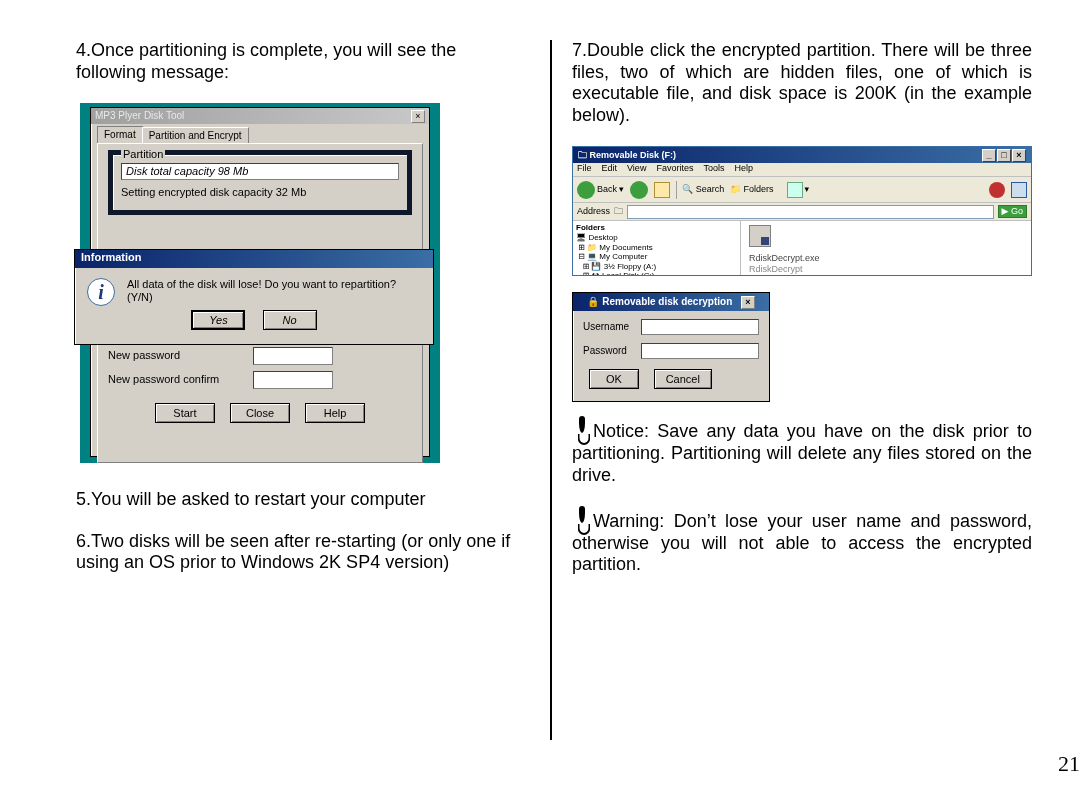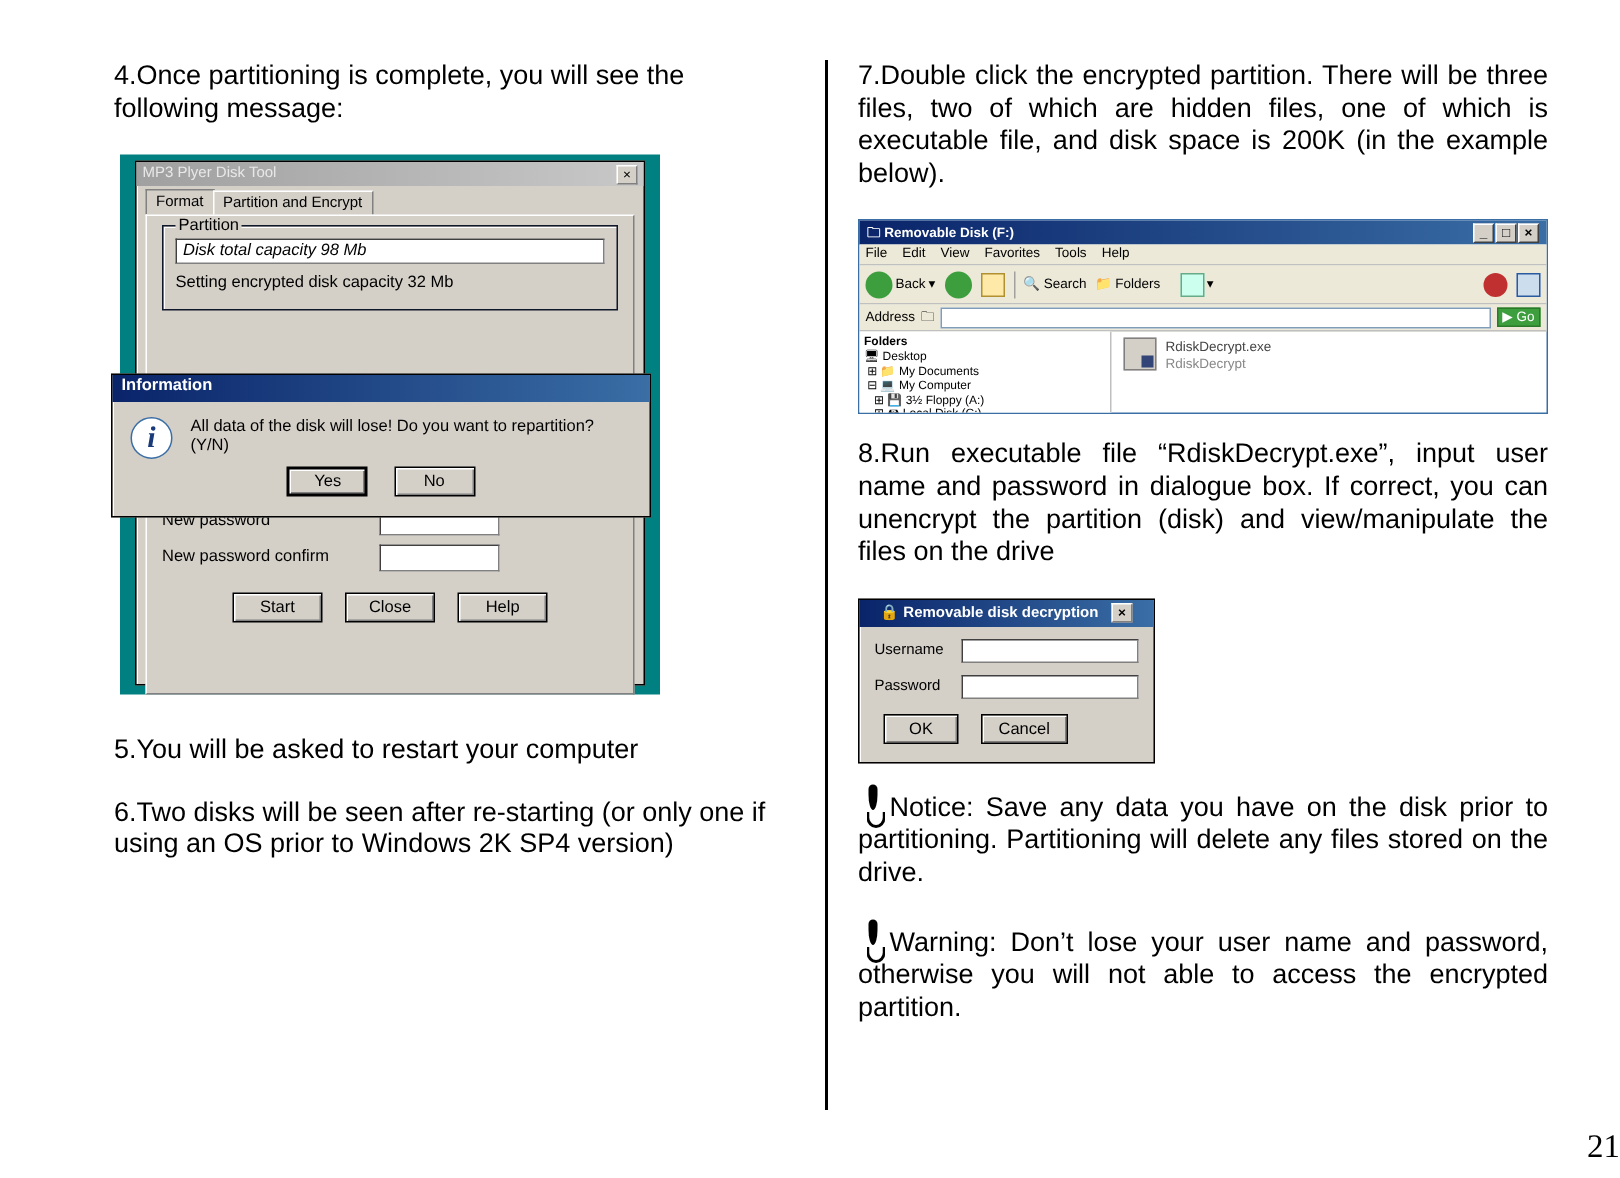--- a/index.html
+++ b/index.html
@@ -70,21 +70,21 @@
   .tabs { padding: 2px 6px 0 6px; font-size:10px; color:#000; }
   .tabs span { display:inline-block; padding:2px 6px; border:1px solid #808080; border-bottom:none;
                background:#d4d0c8; margin-right:-1px; }
   .tabs span.sel { background:#d4d0c8; border-top-color:#fff; border-left-color:#fff; position:relative; top:1px; }
   .tabbody {
     margin:0 6px 6px 6px; border:1px solid #808080; border-top-color:#fff; border-left-color:#fff;
     background:#d4d0c8; height:320px; position:relative; padding:6px 10px;
     font-size:11px;
   }
   .fieldset {
-    border:1px solid #0f172a; box-shadow: inset 1px 1px 0 #fff;
+    border:5px solid #0f172a; box-shadow: inset 1px 1px 0 #fff;
     padding:8px 8px 10px 8px; margin-bottom:6px; position:relative;
   }
   .fieldset .legend { position:absolute; top:-7px; left:8px; background:#d4d0c8; padding:0 2px; font-size:11px; }
   .sunken {
     border:1px solid #808080; border-top-color:#404040; border-left-color:#404040;
     box-shadow: inset -1px -1px 0 #fff; background:#fff; font-size:11px; padding:1px 4px;
   }
   .formrow { display:flex; align-items:center; margin:6px 0; font-size:11px; }
   .formrow label { width:145px; }
   .formrow .txt { width:80px; height:18px; }
@@ -106,21 +106,21 @@
     color:#fff; font-size:11px; font-weight:bold; padding:1px 6px;
   }
   .info-body {
     display:flex; align-items:flex-start; padding:10px 12px 2px 12px; font-size:11px;
   }
   .info-icon {
     width:28px;height:28px;border-radius:50%;background:#fff;border:1px solid #3a6ea5;
     color:#1a3a7a;font-size:20px;line-height:26px;text-align:center;font-family:Georgia,serif;
     margin-right:12px;flex:none;font-style:italic;font-weight:bold;
   }
-  .info-btnrow { text-align:center; padding-bottom:6px; }
+  .info-btnrow { text-align:center; padding-bottom:6px;font-style:italic; }
 
   
   .shot2 {
     width: 460px; height: 130px;
     border:1px solid #3a6ea5;
     margin:6px 0 16px 0;
     font-family: Tahoma, Arial, sans-serif;
     font-size: 9px;
     background:#fff;
     box-sizing:border-box;
@@ -137,21 +137,21 @@
   .exp-menu { height:14px; background:#ece9d8; color:#000; padding:0 4px; display:flex; gap:10px; border-bottom:1px solid #c0c0c0;}
   .exp-toolbar { height:26px; background:#ece9d8; display:flex; align-items:center; padding:0 4px; gap:6px; border-bottom:1px solid #c0c0c0;}
   .tbtn { display:flex; align-items:center; gap:2px; color:#000; }
   .circ { width:18px;height:18px;border-radius:50%;display:inline-block; }
   .exp-addr { height:18px; background:#ece9d8; display:flex; align-items:center; padding:0 4px; gap:4px; border-bottom:1px solid #c0c0c0;}
   .exp-addr .field { flex:1; height:14px; background:#fff; border:1px solid #7f9db9; }
   .exp-body { display:flex; height:54px; }
   .exp-tree { width:168px; border-right:1px solid #c0c0c0; background:#fff; padding:2px 3px; color:#000; line-height:1.2; overflow:hidden; font-size:8px;}
   .exp-tree .line { white-space:nowrap; }
   .exp-content { flex:1; padding:4px 8px; color:#444; }
-  .file { display:flex; align-items:flex-end; gap:6px; }
+  .file { display:flex; align-items:flex-start; gap:6px;flex-direction:column; }
   .exe-icon { width:22px;height:22px;background:#d4d0c8;border:1px solid #808080; position:relative; }
   .exe-icon::after { content:""; position:absolute; right:1px; bottom:1px; width:8px; height:8px; background:#347; }
 
   
   .shot3 {
     width: 198px; height: 110px;
     background:#d4d0c8; border:1px solid #000;
     box-shadow: inset 1px 1px 0 #fff;
     font-family: Tahoma, Arial, sans-serif;
     margin:6px 0 14px 0;
@@ -317,21 +317,20 @@
               <span class="exe-icon"></span>
               <span>
                 <span>RdiskDecrypt.exe</span><br>
                 <span style="color:#888">RdiskDecrypt</span>
               </span>
             </div>
           </div>
         </div>
       </div>
 
-      <div class="step justify">8.Run executable file “RdiskDecrypt.exe”, input user name and password in dialogue box. If correct, you can unencrypt the partition (disk) and view/manipulate the files on the drive</div>
 
       <div class="shot3">
         <div class="dec-title">
           <span>🔒 <span>Removable disk decryption</span></span>
           <span class="xbtn" style="width:14px;height:13px;background:#d4d0c8;border:1px solid #808080;border-top-color:#fff;border-left-color:#fff;font-size:9px;line-height:10px;text-align:center;color:#000;">×</span>
         </div>
         <div class="dec-body">
           <div class="dec-row">
             <label>Username</label>
             <div class="sunken txt"></div>

